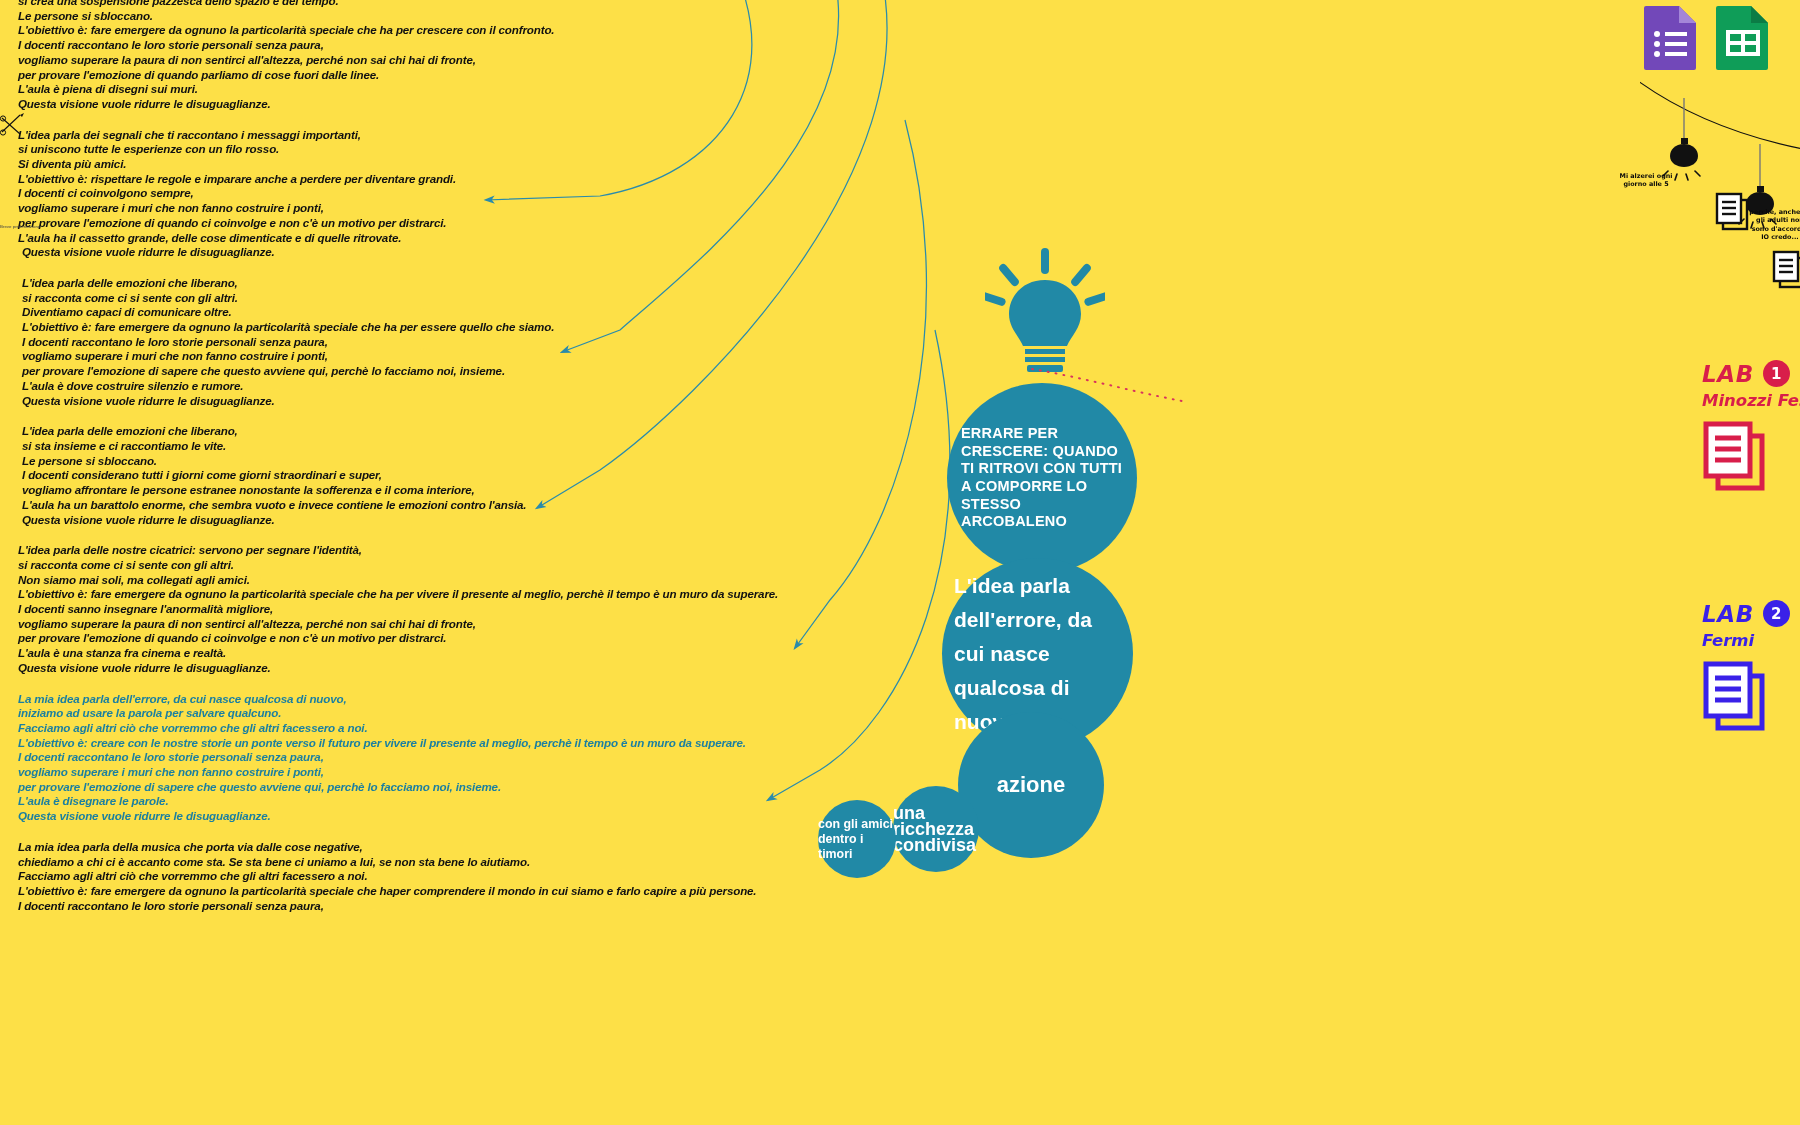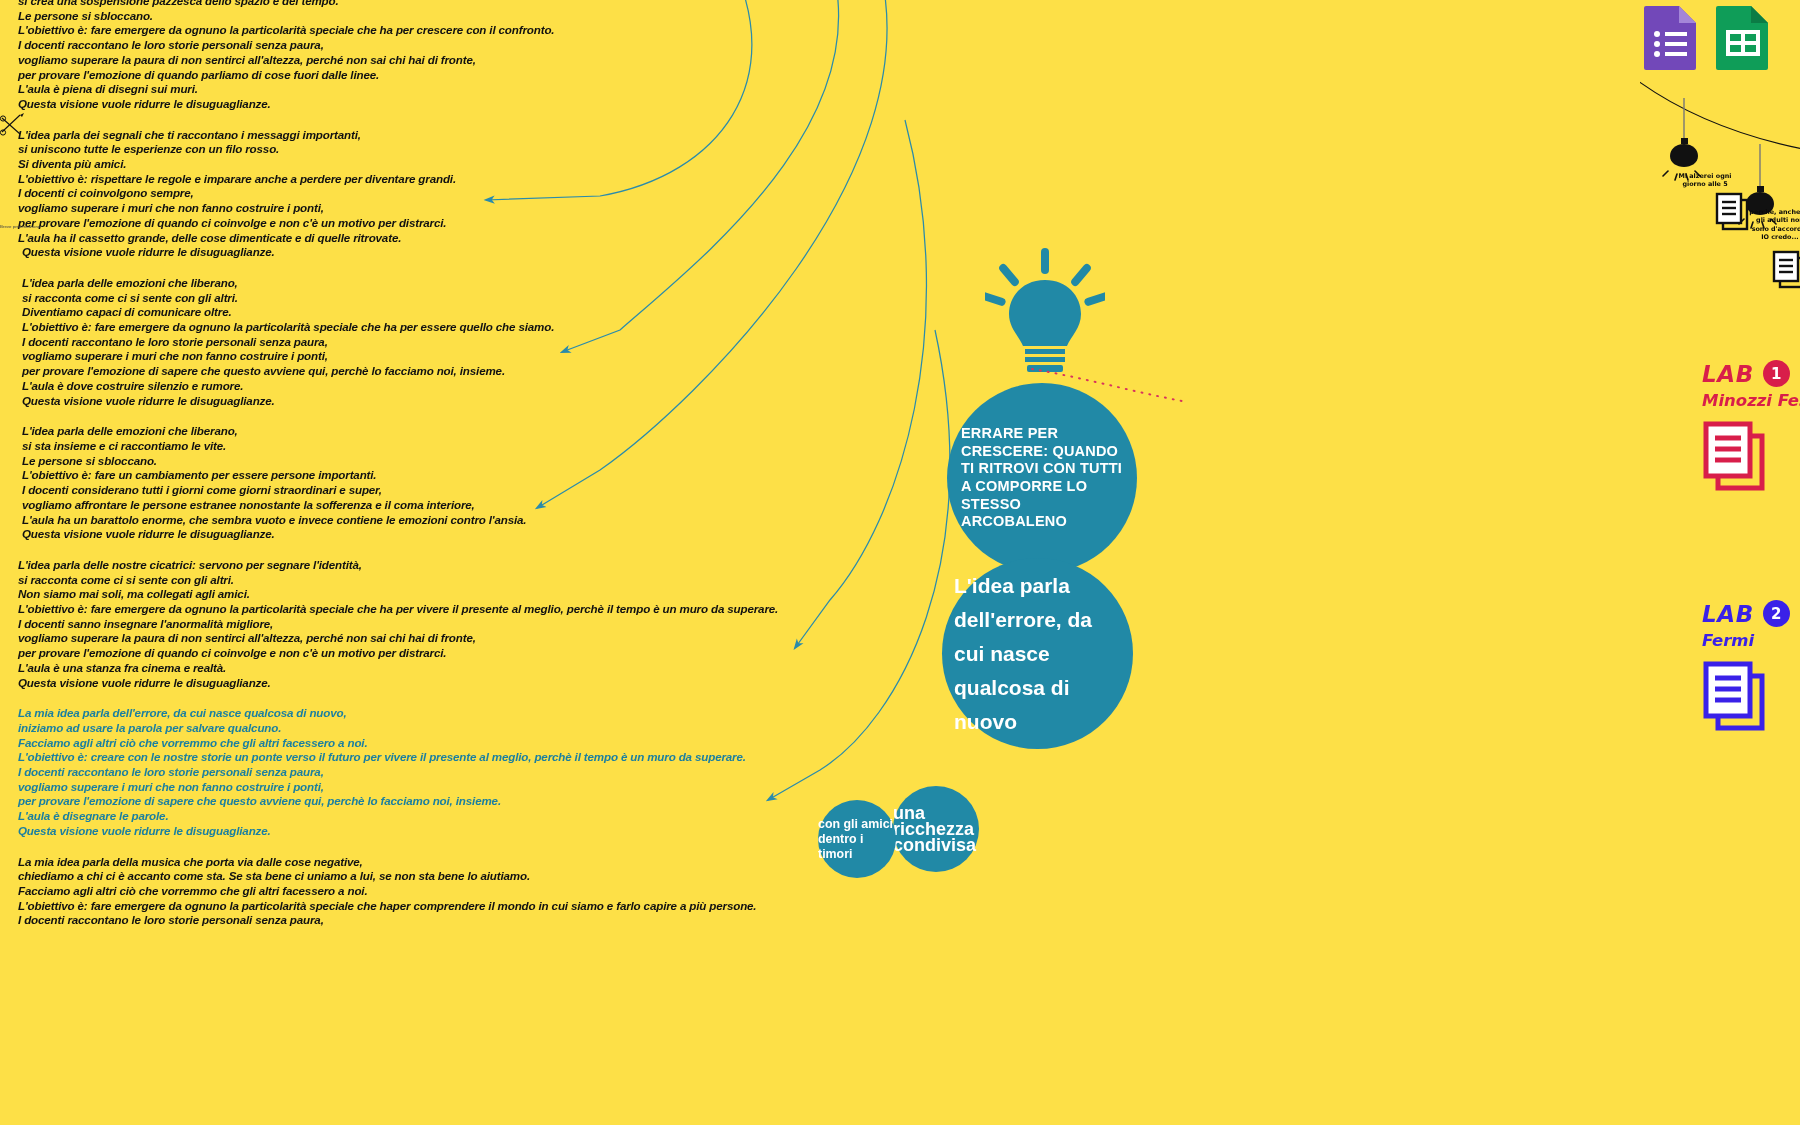--- a/index.html
+++ b/index.html
@@ -92,21 +92,21 @@
   .lamp-cap {
     position: absolute;
     font-family: "DejaVu Sans", sans-serif;
     font-weight: bold;
     font-size: 6.4px;
     line-height: 8.4px;
     color: #0a0a0a;
     text-align: center;
     white-space: pre-line;
   }
-  #cap-a { left: 1668px; top: 172px; width: 74px; }
+  #cap-a { left: 1609px; top: 172px; width: 74px; }
   #cap-b { left: 1748px; top: 208px; width: 64px; }
 
   .doc-mini { position: absolute; width: 34px; height: 40px; }
   #doc-a { left: 1715px; top: 192px; }
   #doc-b { left: 1772px; top: 250px; }
 
   
   .lab { position: absolute; width: 150px; }
   .lab-row { display: flex; align-items: center; gap: 9px; }
   .lab-word {
@@ -194,21 +194,20 @@
       <div class="ln ind">vogliamo superare i muri che non fanno costruire i ponti,</div>
       <div class="ln ind">per provare l'emozione di sapere che questo avviene qui, perchè lo facciamo noi, insieme.</div>
       <div class="ln ind">L'aula è dove costruire silenzio e rumore.</div>
       <div class="ln ind">Questa visione vuole ridurre le disuguaglianze.</div>
     </div>
 
     <div class="para">
       <div class="ln ind">L'idea parla delle emozioni che liberano,</div>
       <div class="ln ind">si sta insieme e ci raccontiamo le vite.</div>
       <div class="ln ind">Le persone si sbloccano.</div>
-      <div class="ln ind">L'obiettivo è: fare un cambiamento per essere persone importanti.</div>
       <div class="ln ind">I docenti considerano tutti i giorni come giorni straordinari e super,</div>
       <div class="ln ind">vogliamo affrontare le persone estranee nonostante la sofferenza e il coma interiore,</div>
       <div class="ln ind">L'aula ha un barattolo enorme, che sembra vuoto e invece contiene le emozioni contro l'ansia.</div>
       <div class="ln ind">Questa visione vuole ridurre le disuguaglianze.</div>
     </div>
 
     <div class="para">
       <div class="ln">L'idea parla delle nostre cicatrici: servono per segnare l'identità,</div>
       <div class="ln">si racconta come ci si sente con gli altri.</div>
       <div class="ln">Non siamo mai soli, ma collegati agli amici.</div>
@@ -268,20 +267,23 @@
   <svg id="dotted" viewBox="0 0 160 40">
     <path d="M2,4 C50,12 100,26 152,36" stroke="#d8335e" stroke-width="2" stroke-linecap="round" stroke-dasharray="1 7" fill="none"></path>
   </svg>
 
   <div class="node" id="node-main">
     <span class="lbl">ERRARE PER CRESCERE: QUANDO TI RITROVI CON TUTTI A COMPORRE LO STESSO ARCOBALENO</span>
   </div>
   <div class="node" id="node-idea">
     <span class="lbl">L'idea parla dell'errore, da cui nasce qualcosa di nuovo</span>
   </div>
+  <div class="node" id="node-azione">
+    <span class="lbl">azione</span>
+  </div>
   <div class="node" id="node-ricchezza">
     <span class="lbl">una ricchezza condivisa</span>
   </div>
   <div class="node" id="node-amici">
     <span class="lbl">con gli amici dentro i timori</span>
   </div>
 
   <div id="gicons">
     <svg class="gicon" style="left:0" viewBox="0 0 62 66">
       <path d="M6,2 h33 l17,17 v45 a2,2 0 0 1 -2,2 h-48 a2,2 0 0 1 -2,-2 v-60 a2,2 0 0 1 2,-2 z" fill="#7248b9"></path>

